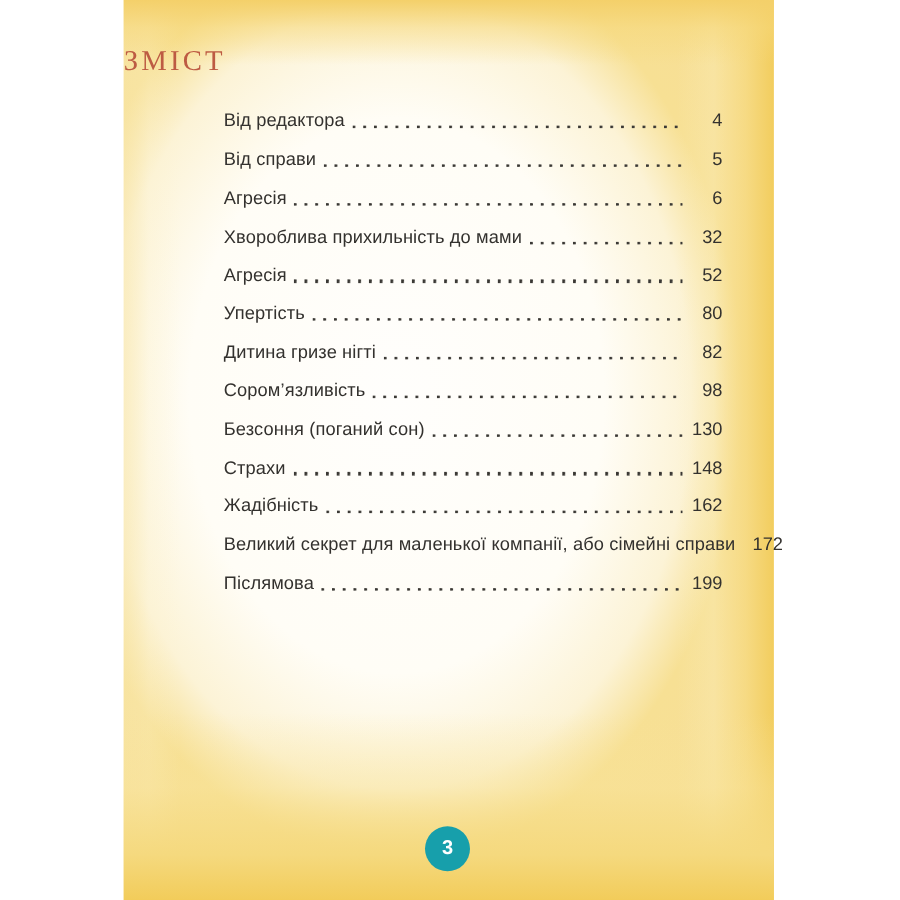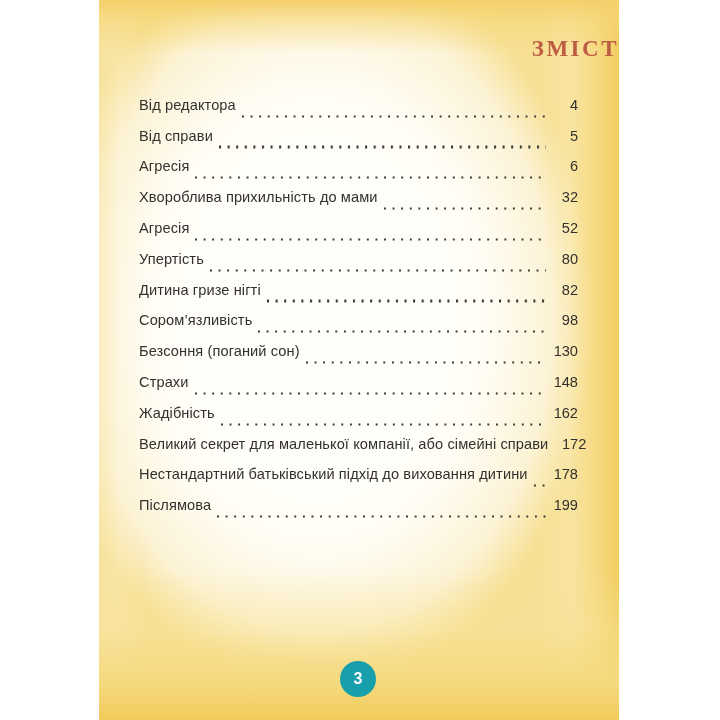--- a/index.html
+++ b/index.html
@@ -30,41 +30,41 @@
       linear-gradient(270deg, #f2cd5e 0px, rgba(246,216,125,0.75) 22px, rgba(250,236,185,0.35) 48px, rgba(255,253,246,0) 78px),
       linear-gradient(90deg, rgba(248,230,170,0.55) 0px, rgba(252,243,210,0.25) 20px, rgba(255,253,246,0) 45px),
       radial-gradient(ellipse farthest-side at 42% 44%, #fffefc 0%, #fffdf6 55%, #fcf3d6 78%, #f7e094 92%, #f3d06298 100%),
       #fdf6e0;
   }
   .page-title {
     position: absolute;
     top: 36px;
     left: 0;
     right: 0;
-    text-align: right;
+    text-align: left;
     font-family: "Liberation Serif", "DejaVu Serif", serif;
-    font-weight: bold;
+    font-weight: normal;
     font-size: 23px;
     letter-spacing: 2.5px;
     color: #bd5b43;
-    padding-left: 24px;
   }
   .toc {
     position: absolute;
     top: 82px;
     left: 40px;
     right: 41px;
   }
   .toc-row {
     height: 30.8px;
     display: flex;
-    align-items: flex-end;
+    align-items: center;
     font-size: 14.6px;
     color: #33312e;
     white-space: nowrap;
+    margin-left: 40px;
   }
   .toc-label {
     flex: 0 0 auto;
     letter-spacing: 0.1px;
   }
   .toc-leader {
     flex: 1 1 auto;
     height: 2.2px;
     margin: 0 6px;
     transform: translateY(4.5px);
@@ -158,25 +158,20 @@
         <span class="toc-label">Жадібність</span>
         <span class="toc-leader"></span>
         <span class="toc-page-num">162</span>
       </div>
       <div class="toc-row">
         <span class="toc-label">Великий секрет для маленької компанії, або сімейні справи</span>
         <span class="toc-leader"></span>
         <span class="toc-page-num">172</span>
       </div>
       <div class="toc-row">
-        <span class="toc-label">Нестандартний батьківський підхід до виховання дитини</span>
-        <span class="toc-leader"></span>
-        <span class="toc-page-num">178</span>
-      </div>
-      <div class="toc-row">
         <span class="toc-label">Післямова</span>
         <span class="toc-leader"></span>
         <span class="toc-page-num">199</span>
       </div>
     </div>
 
     <div class="page-number-badge">
       <span>3</span>
     </div>
 

